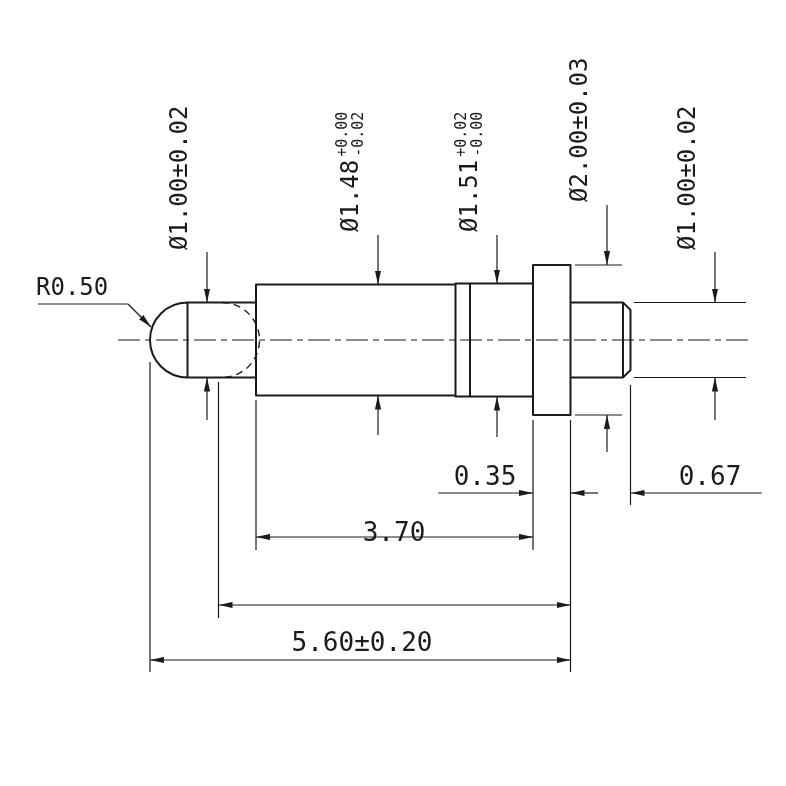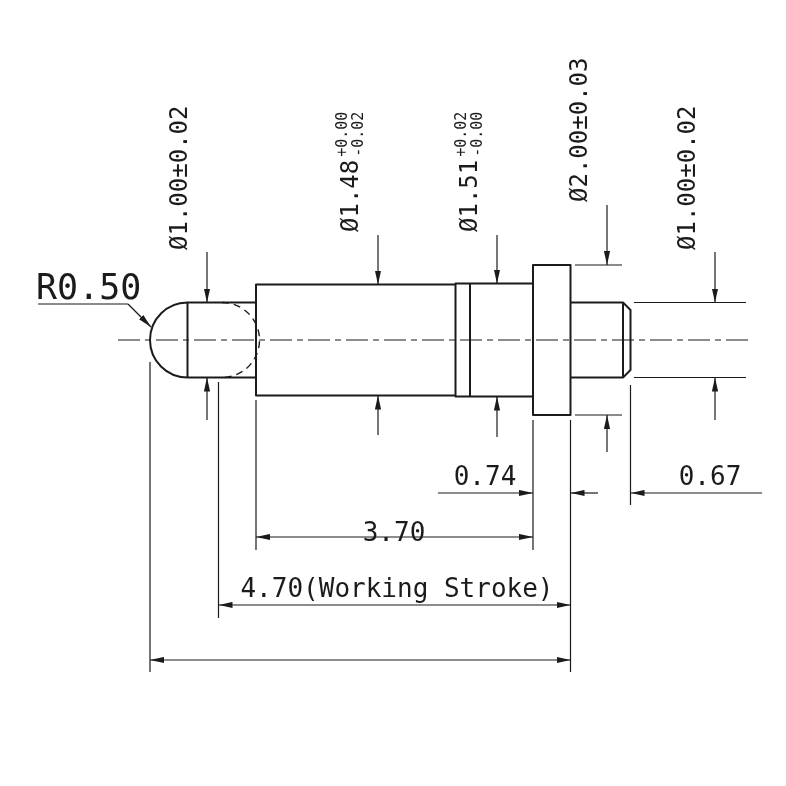--- a/index.html
+++ b/index.html
@@ -47,21 +47,21 @@
   .hlabel {
     position: absolute;
     white-space: nowrap;
     font-size: 26px;
     line-height: 30px;
     transform: translateX(-50%);
   }
   .rlabel {
     position: absolute;
     white-space: nowrap;
-    font-size: 35px;
+    font-size: 24px;
     line-height: 30px;
   }
 </style>
 </head>
 <body>
 
 <div class="stage">
 
   <svg width="786" height="786" viewBox="0 0 786 786">
     <defs>
@@ -169,22 +169,22 @@
   </div>
 
   <div class="vlabel" style="left:593px; top:174px;">
     <span>Ø2.00±0.03</span>
   </div>
 
   <div class="vlabel" style="left:701px; top:222px;">
     <span>Ø1.00±0.02</span>
   </div>
 
-  <div class="hlabel" style="left:485px; top:461px;">0.74</div>
+  <div class="hlabel" style="left:485px; top:461px;">0.35</div>
 
   <div class="hlabel" style="left:710px; top:461px;">0.67</div>
 
   <div class="hlabel" style="left:394px; top:505px;margin-top:12px;">3.70</div>
 
-  <div class="hlabel" style="left:397px; top:573px;">4.70(Working Stroke)</div>
 
+  <div class="hlabel" style="left:362px; top:627px;">5.60±0.20</div>
 
 </div>
 
 </body></html>

